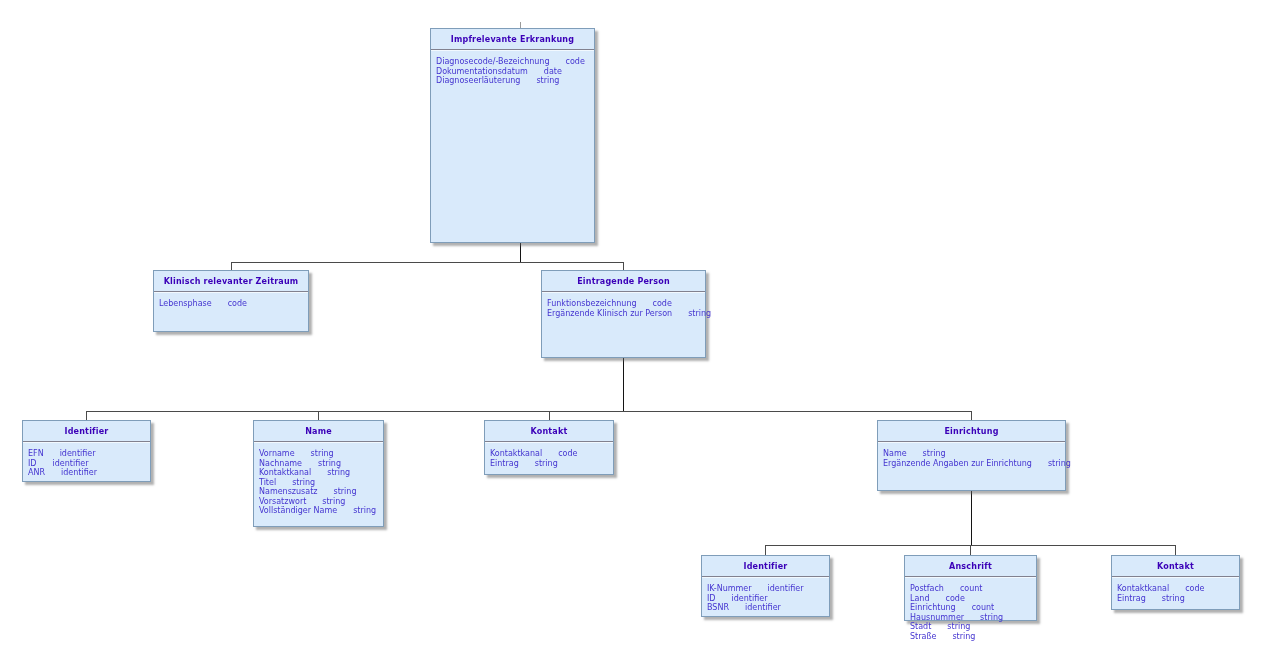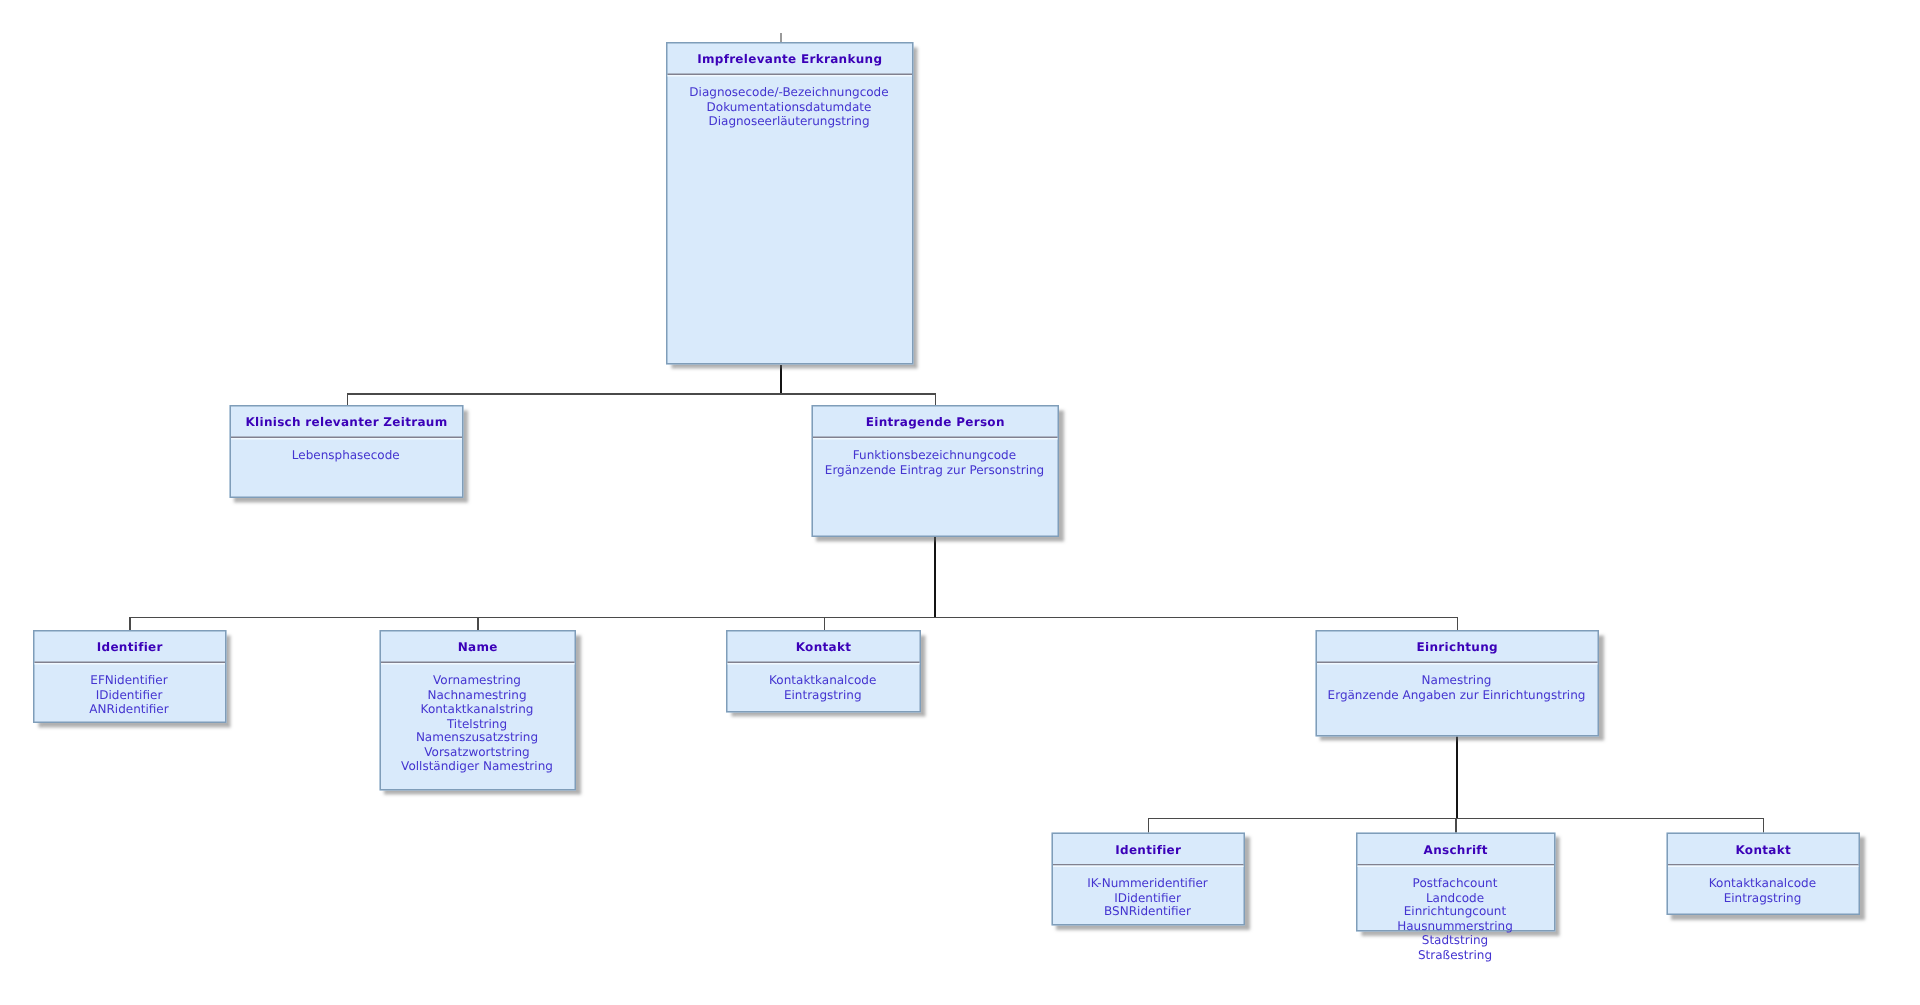--- a/index.html
+++ b/index.html
@@ -30,42 +30,42 @@
     margin-top:6px;text-align:center;font-weight:bold;font-size:8px;
     color:var(--title-color);letter-spacing:0.2px;line-height:10px;white-space:nowrap;
   }
   .entity-sep{
     height:0;margin-top:4px;
     border-top:1px solid #81818f;
     border-bottom:1px solid #f2f9ff;
   }
   .entity-fields{padding:6px 6px 0 5px;}
   .field-row{
-    display:flex;justify-content:center;
+    display:flex;justify-content:flex-start;
     font-size:8px;line-height:9.5px;color:var(--field-color);white-space:nowrap;
   }
-  .field-type{margin-left:0;}
+  .field-type{margin-left:16px;}
 </style>
 </head>
 <body>
 
 <svg id="connector-layer" viewBox="0 0 1280 670" xmlns="http://www.w3.org/2000/svg">
   <path class="tick" d="M520.5,22 V28"></path>
   <path class="riser" d="M520.5,243 V262"></path>
   <path class="bus" d="M231.5,270 V262.5 H623.5 V270"></path>
   <path class="riser" d="M623.5,358 V411"></path>
   <path class="bus" d="M86.5,420 V411.5 H971.5 V420"></path>
   <path class="bus" d="M318.5,411 V420"></path>
   <path class="bus" d="M549.5,411 V420"></path>
   <path class="riser" d="M971.5,474 V545"></path>
   <path class="bus" d="M765.5,555 V545.5 H1175.5 V555"></path>
   <path class="bus" d="M970.5,545 V555"></path>
 </svg>
 
-<div class="entity" style="left:444px;top:28px;width:165px;height:215px;">
+<div class="entity" style="left:430px;top:28px;width:165px;height:215px;">
   <div class="entity-title">Impfrelevante Erkrankung</div>
   <div class="entity-sep"></div>
   <div class="entity-fields">
     <div class="field-row">
         <span class="field-name">Diagnosecode/-Bezeichnung</span>
         <span class="field-type">code</span>
       </div>
     <div class="field-row">
         <span class="field-name">Dokumentationsdatum</span>
         <span class="field-type">date</span>
@@ -90,21 +90,21 @@
 
 <div class="entity" style="left:541px;top:270px;width:165px;height:88px;">
   <div class="entity-title">Eintragende Person</div>
   <div class="entity-sep"></div>
   <div class="entity-fields">
     <div class="field-row">
         <span class="field-name">Funktionsbezeichnung</span>
         <span class="field-type">code</span>
       </div>
     <div class="field-row">
-        <span class="field-name">Ergänzende Eintrag zur Person</span>
+        <span class="field-name">Ergänzende Klinisch zur Person</span>
         <span class="field-type">string</span>
       </div>
   </div>
 </div>
 
 <div class="entity" style="left:22px;top:420px;width:129px;height:62px;">
   <div class="entity-title">Identifier</div>
   <div class="entity-sep"></div>
   <div class="entity-fields">
     <div class="field-row">

